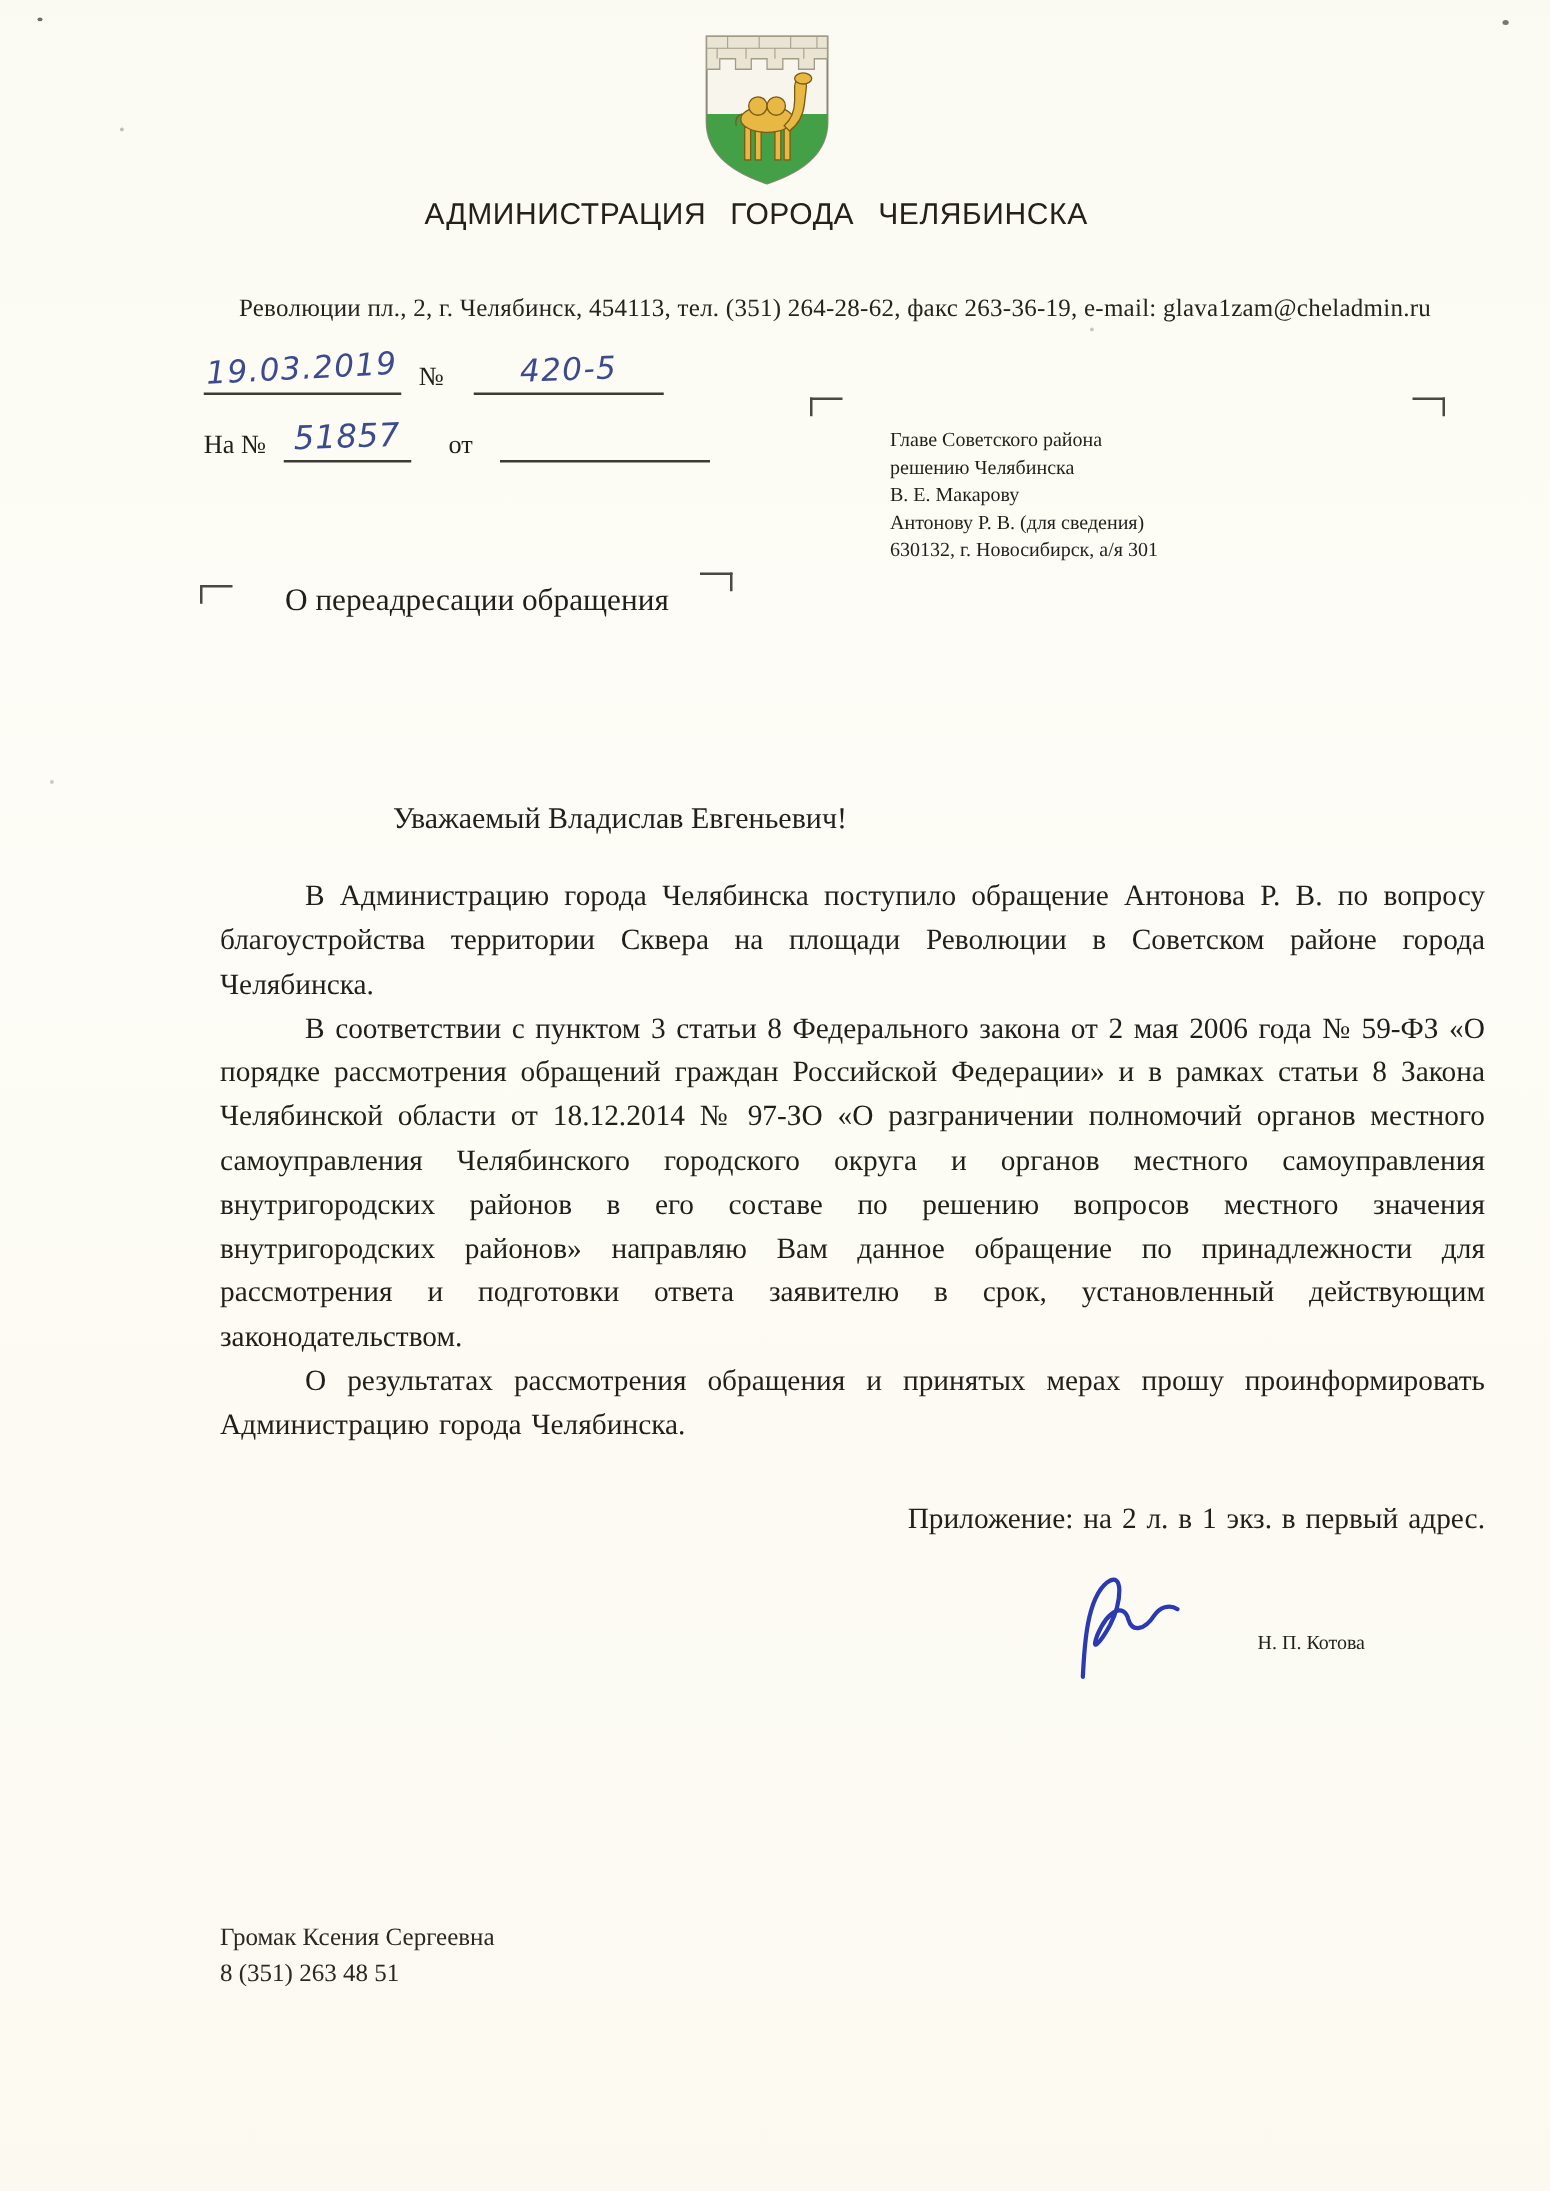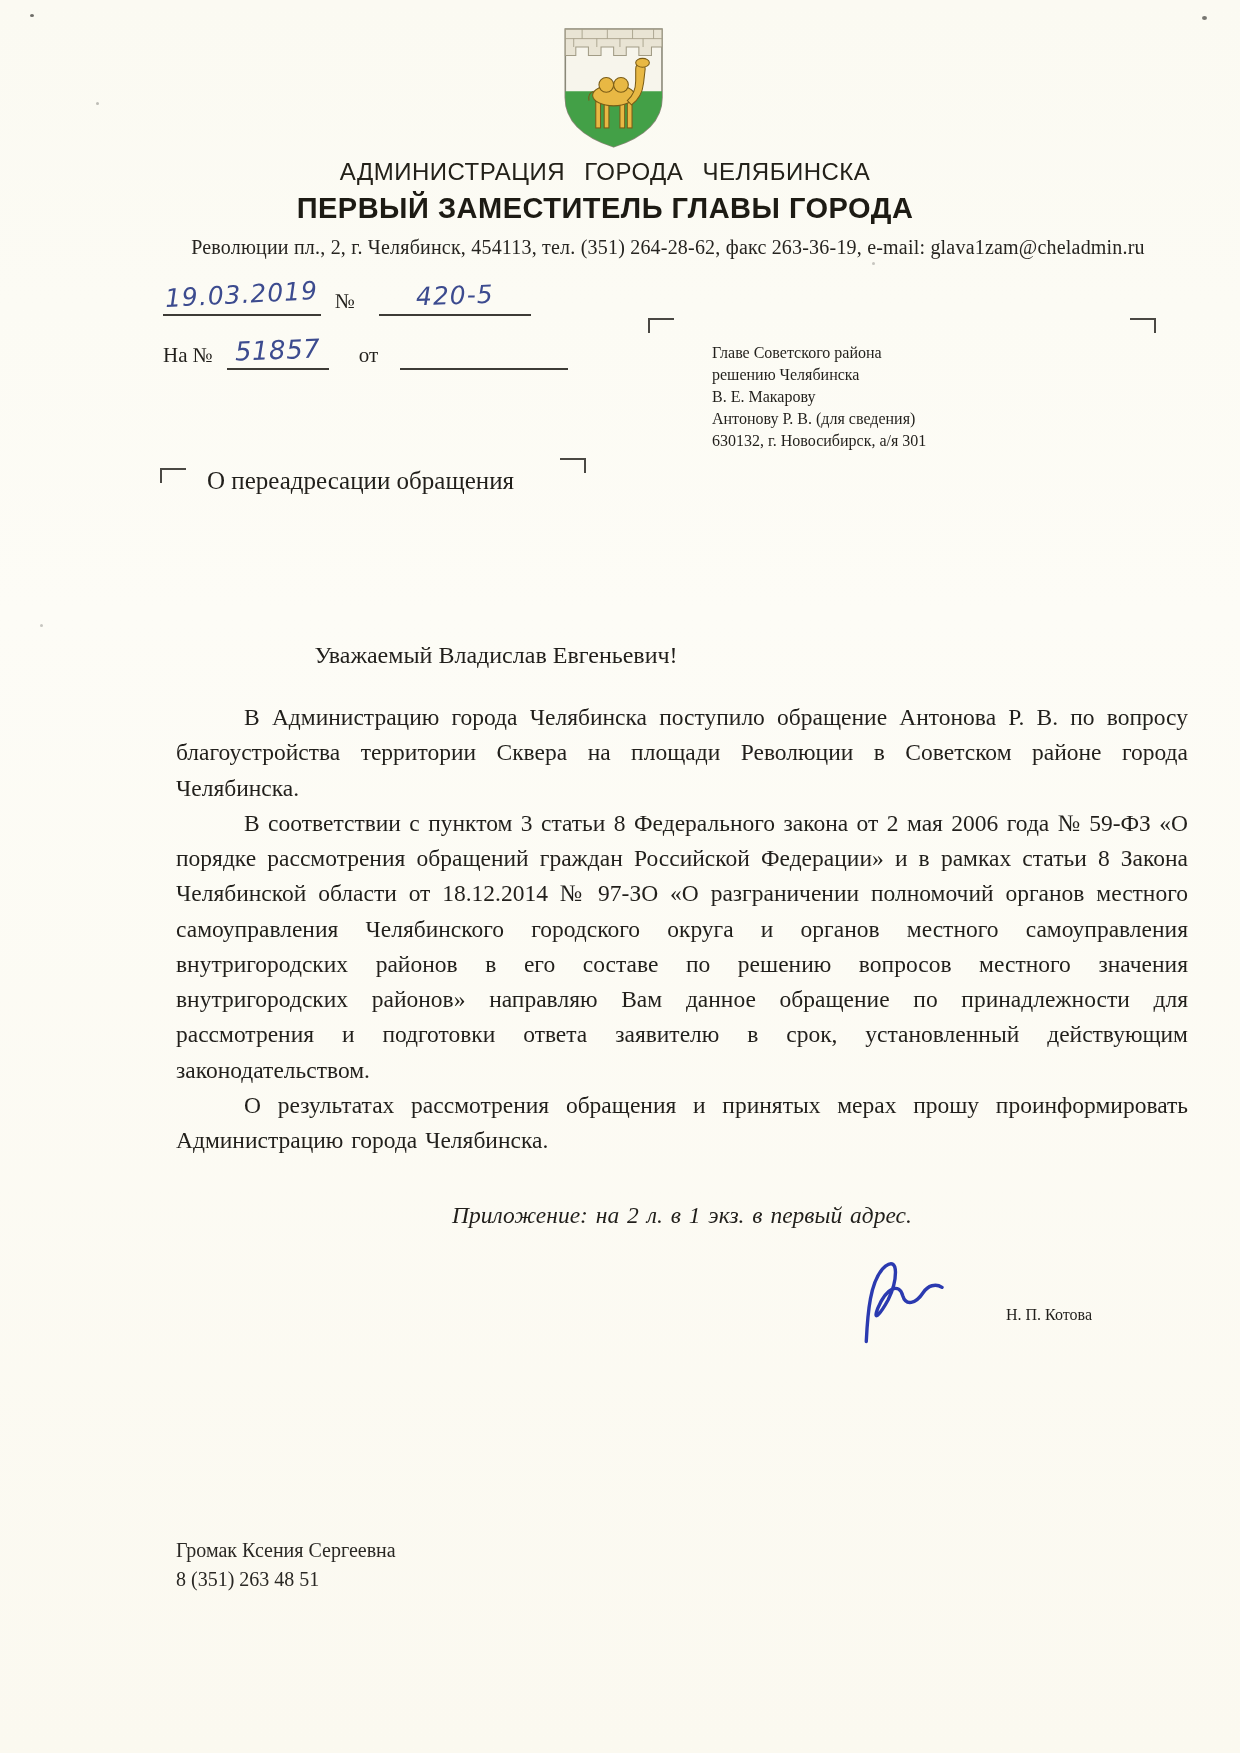--- a/index.html
+++ b/index.html
@@ -54,29 +54,29 @@
   .cm-tl{border-left:2px solid #4a4843;border-top:2px solid #4a4843;}
   .cm-tr{border-right:2px solid #4a4843;border-top:2px solid #4a4843;}
   .cm-rec-l{top:318px;left:648px;}
   .cm-rec-r{top:318px;left:1130px;}
   .cm-sub-l{top:468px;left:160px;}
   .cm-sub-r{top:458px;left:560px;}
   
   .recipient{position:absolute;top:342px;left:712px;font-size:16px;line-height:1.38;}
   .rgap{}
   
-  .subject{position:absolute;top:467px;left:207px;font-size:25px;}
+  .subject{position:absolute;top:467px;left:228px;font-size:25px;}
   .salutation{position:absolute;top:642px;left:0;width:992px;text-align:center;font-size:24px;}
   
   .bodytext{
     position:absolute;top:700px;left:176px;width:1012px;
     font-size:23.5px;line-height:1.5;text-align:justify;word-spacing:2px;
   }
   .bodytext p{margin:0;text-indent:68px;}
-  .attachment{margin-top:40px !important;text-indent:0 !important;text-align:center;font-style:italic;}
+  .attachment{margin-top:40px !important;text-indent:0 !important;text-align:right;}
   
   .sig-squiggle{position:absolute;top:1252px;left:842px;}
   .sig-name{position:absolute;top:1306px;left:1006px;font-size:16px;}
   
   .executor{position:absolute;top:1536px;left:176px;font-size:20px;line-height:1.45;color:#2a2824;}
   
   .speck{position:absolute;border-radius:50%;background:#4b4a45;}
   .s1{top:14px;left:30px;width:4px;height:3px;opacity:.8;}
   .s2{top:16px;left:1202px;width:5px;height:4px;opacity:.75;}
   .s3{top:102px;left:96px;width:3px;height:3px;opacity:.35;}
@@ -103,21 +103,20 @@
         <ellipse cx="50" cy="66" rx="20" ry="10"></ellipse>
         <ellipse cx="43" cy="56" rx="7" ry="7"></ellipse>
         <ellipse cx="57" cy="56" rx="7" ry="7"></ellipse>
         <path d="M63 71 Q71 64 71 52 L71 41 Q71 36 75.5 36 Q80 36 80 41 L78.5 54 Q77 68 67 75 Z"></path>
         <ellipse cx="77.5" cy="35" rx="6.5" ry="4.2"></ellipse>
       </g>
     </svg>
   </div>
 
   <div class="org1">АДМИНИСТРАЦИЯ ГОРОДА ЧЕЛЯБИНСКА</div>
-  <div class="org2">ПЕРВЫЙ ЗАМЕСТИТЕЛЬ ГЛАВЫ ГОРОДА</div>
   <div class="contact">Революции пл., 2, г. Челябинск, 454113, тел. (351) 264-28-62, факс 263-36-19, e-mail: glava1zam@cheladmin.ru</div>
 
   <div class="refblock">
     <div class="refrow">
       <span class="field f-date"><span class="hw hw-date">19.03.2019</span></span>
       <span class="reflabel">№</span>
       <span class="field f-num"><span class="hw hw-num">420-5</span></span>
     </div>
     <div class="refrow">
       <span class="reflabel">На №</span>

